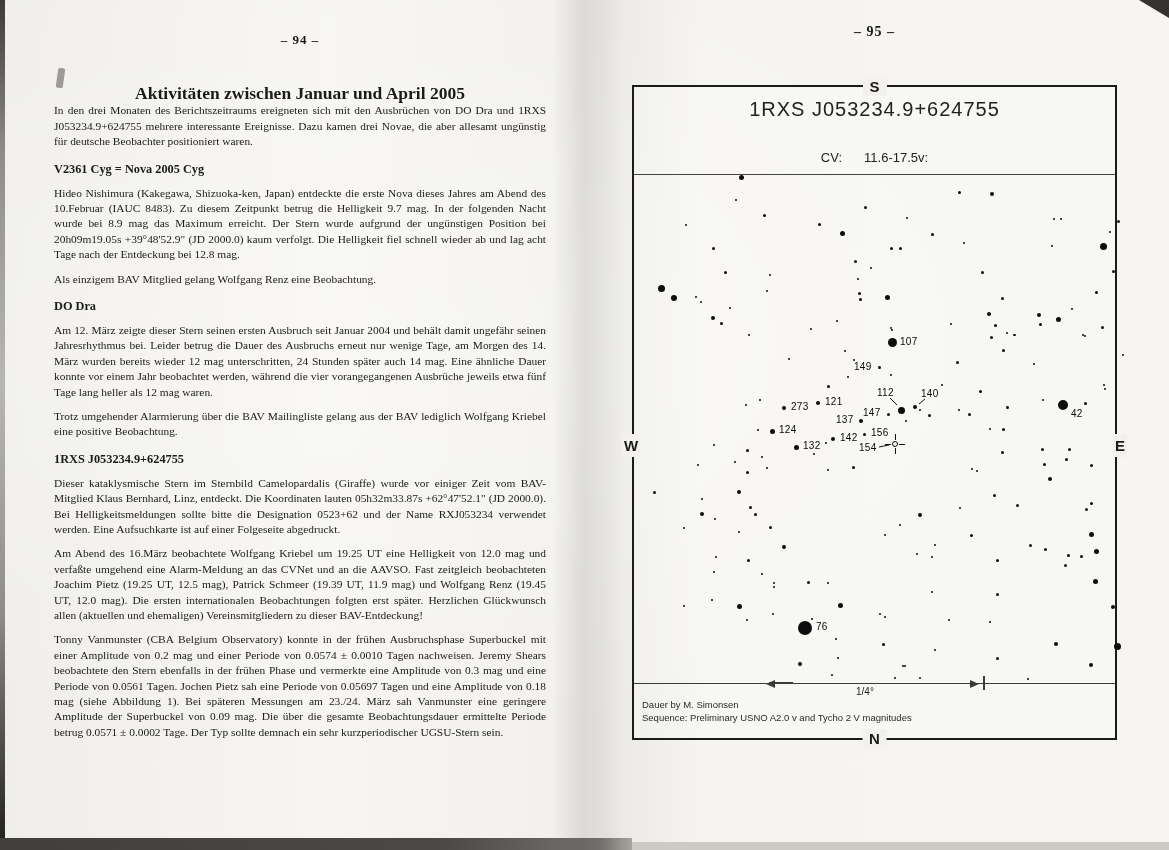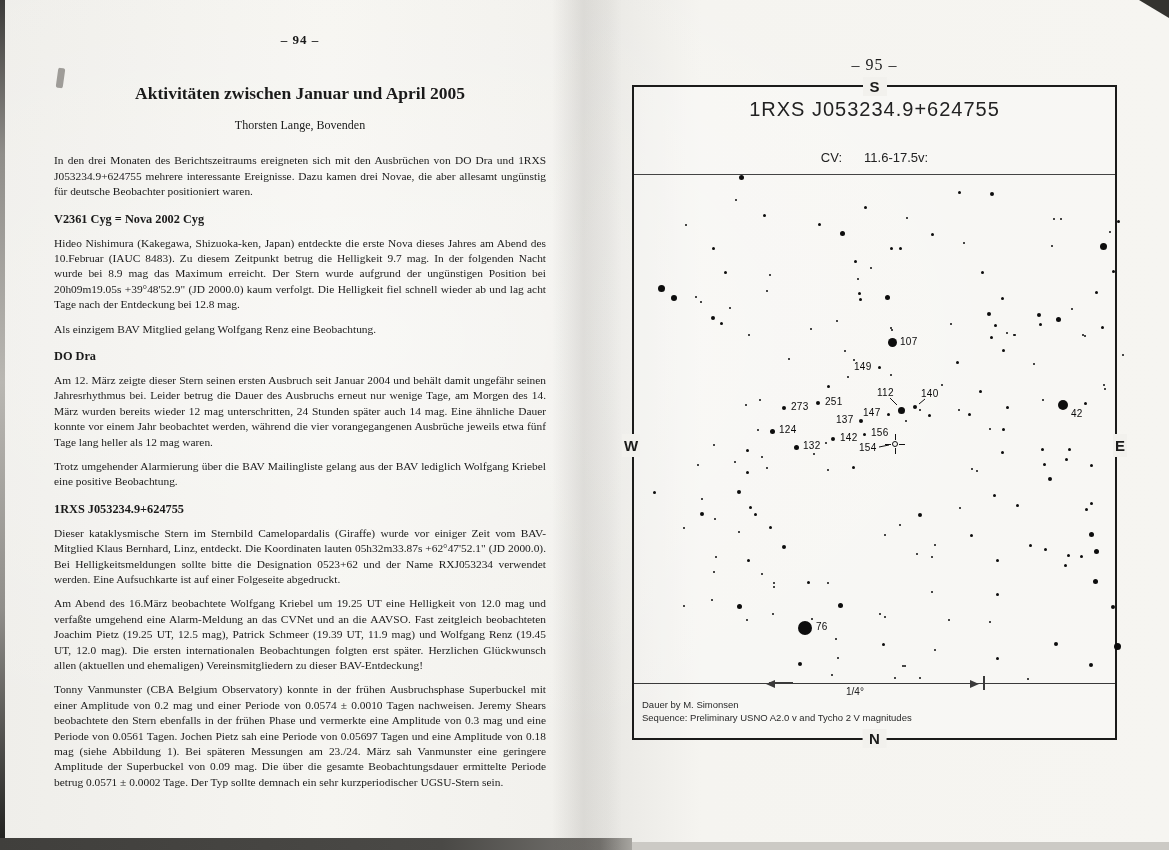--- a/index.html
+++ b/index.html
@@ -24,21 +24,21 @@
 
   
   .page94{position:absolute;left:54px;top:32px;width:492px;}
   .pagenum{text-align:center;font-weight:bold;font-size:13px;letter-spacing:1px;margin:0 0 14px 0;}
   .title{font-weight:bold;font-size:17.5px;text-align:center;line-height:1.18;margin:0;}
   .author{text-align:center;font-size:12px;margin:15px 0 20px 0;}
   .page94 p{font-size:11.4px;line-height:15.4px;text-align:justify;margin:0 0 9px 0;}
   .page94 h2{font-size:12.3px;margin:12px 0 9px 0;}
 
   
-  .pagenum95{position:absolute;left:632px;top:56px;width:485px;text-align:center;font-weight:normal;font-size:16px;letter-spacing:1px;}
+  .pagenum95{position:absolute;left:632px;top:24px;width:485px;text-align:center;font-weight:bold;font-size:14px;letter-spacing:1px;}
   .chartbox{position:absolute;left:632px;top:85px;width:485px;height:655px;box-sizing:border-box;
     border:2px solid #1b1b1a;background:rgba(255,255,255,.25);font-family:"Liberation Sans",sans-serif;}
   .chart-inner{position:absolute;left:0;top:0;right:0;bottom:0;}
   .chart-title{position:absolute;left:0;right:0;top:11px;text-align:center;font-size:20px;letter-spacing:1px;color:#222;}
   .chart-coords{position:absolute;left:0;right:0;top:41px;text-align:center;font-size:14px;color:#222;}
   .chart-cv{position:absolute;left:0;right:0;top:63px;text-align:center;font-size:13px;color:#222;}
   .chart-cv .cv-val{margin-left:22px;}
   .chart-sep{position:absolute;left:0;right:0;top:87px;height:1px;background:#444;}
   .compass{position:absolute;font-size:15px;font-weight:bold;color:#1b1b1a;background:#f2f1ed;line-height:1;}
   .compass.s{left:50%;transform:translateX(-50%);top:-10px;padding:2px 7px;}
@@ -53,45 +53,44 @@
   .target .tick{position:absolute;background:#111;}
   .target .t-n{left:9.5px;top:0;width:1.2px;height:6px;}
   .target .t-s{left:9.5px;bottom:0;width:1.2px;height:6px;}
   .target .t-w{left:0;top:9.5px;width:6px;height:1.2px;}
   .target .t-e{right:0;top:9.5px;width:6px;height:1.2px;}
   .scaleline{position:absolute;left:0;right:0;top:596px;height:1px;background:#3a3a3a;}
   .scale-arrow-l{position:absolute;left:128px;top:592.5px;width:0;height:0;border:4px solid transparent;border-right:9px solid #3a3a3a;}
   .scale-seg-l{position:absolute;left:135px;top:595px;width:24px;height:2.4px;background:#3a3a3a;}
   .scale-arrow-r{position:absolute;left:336px;top:592.5px;width:0;height:0;border:4px solid transparent;border-left:9px solid #3a3a3a;}
   .scale-tick-r{position:absolute;left:349px;top:589px;width:1.6px;height:14px;background:#3a3a3a;}
-  .scale-label{position:absolute;left:212px;top:599px;font-size:10px;color:#222;}
+  .scale-label{position:absolute;left:222px;top:599px;font-size:10px;color:#222;}
   .credits{position:absolute;left:8px;top:612px;font-size:9.5px;line-height:12.5px;color:#2a2a2a;}
 </style>
 </head>
 <body>
 
 <div class="scan">
 
   <div class="edge-left"></div>
   <div class="band-bottom"></div>
   <div class="band-bottom-right"></div>
   <div class="corner-tr"></div>
   <div class="smudge"></div>
   <div class="gutter"></div>
 
   <div class="page94">
     <div class="pagenum">–  94  –</div>
     <h1 class="title">
       <br>
       <span>Aktivitäten zwischen Januar und April 2005</span>
     </h1>
-    <div class="author">Thorsten Lange, Bovenden</div>
     <p>In den drei Monaten des Berichtszeitraums ereigneten sich mit den Ausbrüchen von DO Dra und 1RXS J053234.9+624755 mehrere interessante Ereignisse. Dazu kamen drei Novae, die aber allesamt ungünstig für deutsche Beobachter positioniert waren.</p>
 
-    <h2>V2361 Cyg = Nova 2002 Cyg</h2>
+    <h2>V2361 Cyg = Nova 2005 Cyg</h2>
     <p>Hideo Nishimura (Kakegawa, Shizuoka-ken, Japan) entdeckte die erste Nova dieses Jahres am Abend des 10.Februar (IAUC 8483). Zu diesem Zeitpunkt betrug die Helligkeit 9.7 mag. In der folgenden Nacht wurde bei 8.9 mag das Maximum erreicht. Der Stern wurde aufgrund der ungünstigen Position bei 20h09m19.05s +39°48'52.9" (JD 2000.0) kaum verfolgt. Die Helligkeit fiel schnell wieder ab und lag acht Tage nach der Entdeckung bei 12.8 mag.</p>
     <p>Als einzigem BAV Mitglied gelang Wolfgang Renz eine Beobachtung.</p>
 
     <h2>DO Dra</h2>
     <p>Am 12. März zeigte dieser Stern seinen ersten Ausbruch seit Januar 2004 und behält damit ungefähr seinen Jahresrhythmus bei. Leider betrug die Dauer des Ausbruchs erneut nur wenige Tage, am Morgen des 14. März wurden bereits wieder 12 mag unterschritten, 24 Stunden später auch 14 mag. Eine ähnliche Dauer konnte vor einem Jahr beobachtet werden, während die vier vorangegangenen Ausbrüche jeweils etwa fünf Tage lang heller als 12 mag waren.</p>
     <p>Trotz umgehender Alarmierung über die BAV Mailingliste gelang aus der BAV lediglich Wolfgang Kriebel eine positive Beobachtung.</p>
 
     <h2>1RXS J053234.9+624755</h2>
     <p>Dieser kataklysmische Stern im Sternbild Camelopardalis (Giraffe) wurde vor einiger Zeit vom BAV-Mitglied Klaus Bernhard, Linz, entdeckt. Die Koordinaten lauten 05h32m33.87s +62°47'52.1" (JD 2000.0). Bei Helligkeitsmeldungen sollte bitte die Designation 0523+62 und der Name RXJ053234 verwendet werden. Eine Aufsuchkarte ist auf einer Folgeseite abgedruckt.</p>
     <p>Am Abend des 16.März beobachtete Wolfgang Kriebel um 19.25 UT eine Helligkeit von 12.0 mag und verfaßte umgehend eine Alarm-Meldung an das CVNet und an die AAVSO. Fast zeitgleich beobachteten Joachim Pietz (19.25 UT, 12.5 mag), Patrick Schmeer (19.39 UT, 11.9 mag) und Wolfgang Renz (19.45 UT, 12.0 mag). Die ersten internationalen Beobachtungen folgten erst später. Herzlichen Glückwunsch allen (aktuellen und ehemaligen) Vereinsmitgliedern zu dieser BAV-Entdeckung!</p>
@@ -302,21 +301,21 @@
           <div class="star" style="left: 455px; top: 576px; width: 4px; height: 4px;"></div>
           <div class="star" style="left: 285px; top: 590px; width: 2px; height: 2px;"></div>
           <div class="star" style="left: 393px; top: 591px; width: 2px; height: 2px;"></div>
           <div class="star" style="left: 253.5px; top: 250.5px; width: 9px; height: 9px;"></div>
           <div class="star-label" style="left: 266px; top: 249px;">107</div>
           <div class="star" style="left: 243.5px; top: 278.5px; width: 3px; height: 3px;"></div>
           <div class="star-label" style="left: 220px; top: 274px;">149</div>
           <div class="star" style="left: 148px; top: 319px; width: 4px; height: 4px;"></div>
           <div class="star-label" style="left: 157px; top: 314px;">273</div>
           <div class="star" style="left: 182px; top: 314px; width: 4px; height: 4px;"></div>
-          <div class="star-label" style="left: 191px; top: 309px;">251</div>
+          <div class="star-label" style="left: 191px; top: 309px;">121</div>
           <div class="star" style="left: 263.5px; top: 319.5px; width: 7px; height: 7px;"></div>
           <div class="star-label" style="left: 243px; top: 300px;">112</div>
           <div class="star" style="left: 279px; top: 318px; width: 4px; height: 4px;"></div>
           <div class="star-label" style="left: 287px; top: 301px;">140</div>
           <div class="star" style="left: 252.5px; top: 325.5px; width: 3px; height: 3px;"></div>
           <div class="star-label" style="left: 229px; top: 320px;">147</div>
           <div class="star" style="left: 225px; top: 332px; width: 4px; height: 4px;"></div>
           <div class="star-label" style="left: 202px; top: 327px;">137</div>
           <div class="star" style="left: 135.5px; top: 341.5px; width: 5px; height: 5px;"></div>
           <div class="star-label" style="left: 145px; top: 337px;">124</div>

